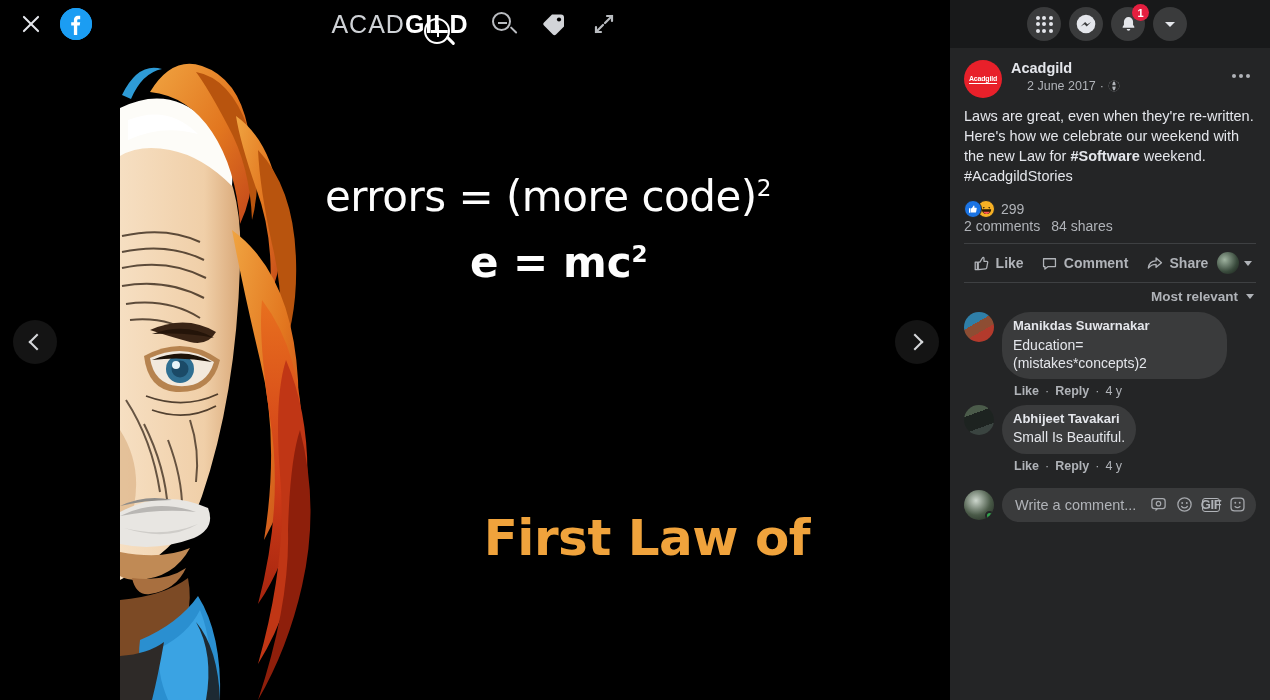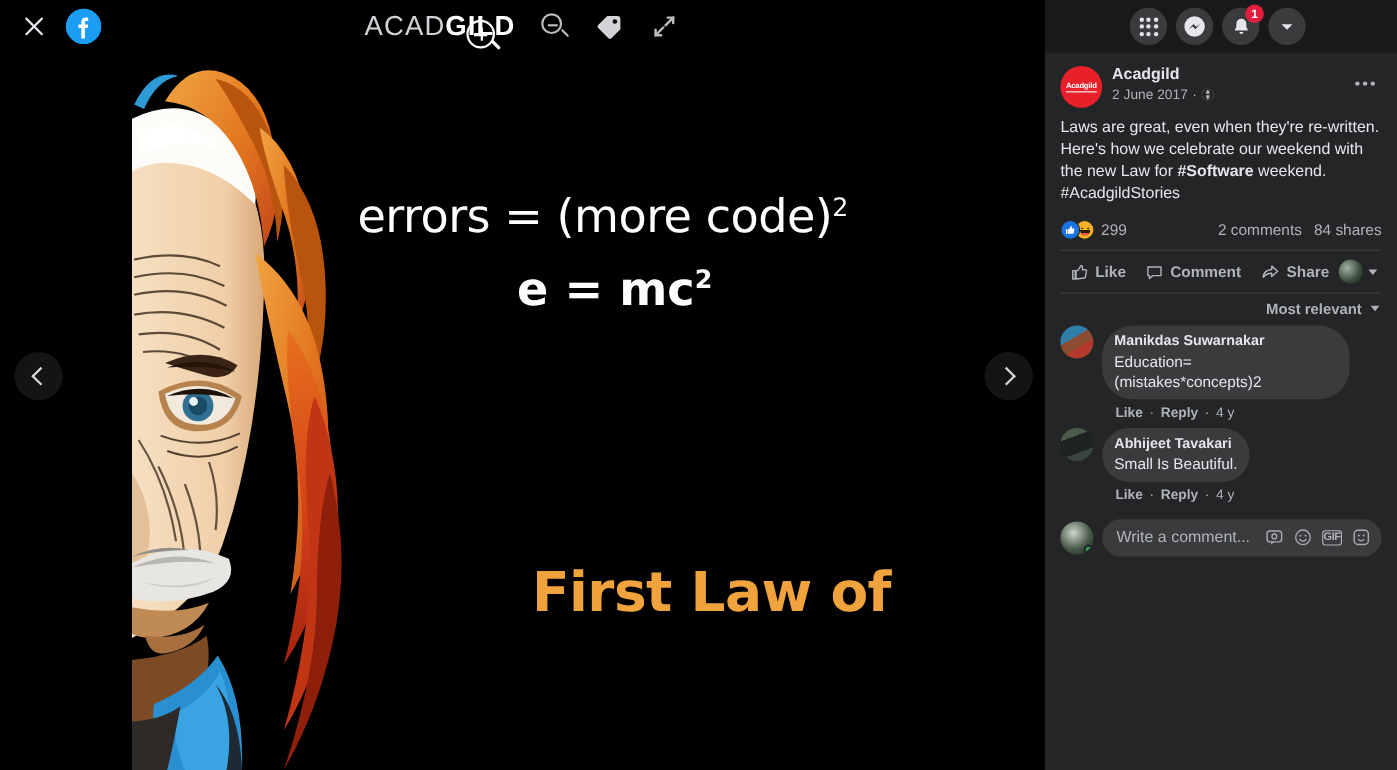--- a/index.html
+++ b/index.html
@@ -125,34 +125,34 @@
   .post-head { display: flex; align-items: flex-start; gap: 9px; position: relative; }
   .avatar-logo {
     width: 38px; height: 38px; border-radius: 50%; background: #e8202a;
     display: flex; align-items: center; justify-content: center; flex: 0 0 auto; cursor: pointer;
   }
   .avatar-logo span {
     color: #fff; font-size: 7px; font-weight: bold; letter-spacing: -0.2px;
     border-bottom: 1.2px solid #fff; padding-bottom: 1px; line-height: 1;
   }
   .pname { color: #e4e6eb; font-size: 14.5px; font-weight: bold; line-height: 1.2; cursor: pointer; }
-  .pmeta { color: #b0b3b8; font-size: 12.5px; margin-top: 2px; display: flex; align-items: center; gap: 4px; }
+  .pmeta { color: #b0b3b8; font-size: 12.5px; margin-top: 2px; display: flex; align-items: center; gap: 4px; margin-left: 16px; }
   .globe { width: 12px; height: 12px; }
   .dots-menu {
     position: absolute; right: 0; top: 4px; width: 30px; height: 24px;
     display: flex; align-items: center; justify-content: center; gap: 3px; cursor: pointer;
   }
   .dots-menu i { width: 4px; height: 4px; border-radius: 50%; background: #b0b3b8; display: block; }
 
   .post-text { color: #e4e6eb; font-size: 14.5px; line-height: 1.37; margin-top: 9px; }
   .post-text b { font-weight: bold; color: #e4e6eb; }
 
   .stats {
-    display: flex; align-items: center; justify-content: space-between;
-    padding: 11px 0 9px 0; margin-top: 3px;
+    display: flex; align-items: flex-start; justify-content: space-between;
+    padding: 11px 0 9px 0; margin-top: 3px; flex-direction: column;
   }
   .reactions { display: flex; align-items: center; gap: 6px; }
   .rpile { display: flex; align-items: center; }
   .rbub { width: 18px; height: 18px; border-radius: 50%; border: 1.5px solid #242526;
     display: flex; align-items: center; justify-content: center; font-size: 11px; }
   .rbub.like { background: #1b74e4; margin-right: -5px; z-index: 2; }
   .rbub.haha { background: #f7b125; }
   .rcount { color: #b0b3b8; font-size: 14px; }
   .stat-right { color: #b0b3b8; font-size: 14px; display: flex; gap: 11px; cursor: pointer; }
 
@@ -196,21 +196,21 @@
   .me-av .dot-on { position: absolute; right: 0px; bottom: 0px; width: 9px; height: 9px;
     border-radius: 50%; background: #31a24c; border: 2px solid #242526; }
   .c-input {
     flex: 1 1 auto; height: 34px; background: #3a3b3c; border-radius: 18px;
     display: flex; align-items: center; padding: 0 10px 0 13px; gap: 9px; cursor: text;
   }
   .c-ph { flex: 1 1 auto; color: #b0b3b8; font-size: 14.5px; }
   .ci { width: 17px; height: 17px; cursor: pointer; opacity: .92; flex: 0 0 auto; }
   .gif-box { width: 18px; height: 14px; border: 1.6px solid #b0b3b8; border-radius: 3px;
     display: flex; align-items: center; justify-content: center; cursor: pointer; flex: 0 0 auto; }
-  .gif-box span { color: #b0b3b8; font-size: 10px; font-weight: bold; letter-spacing: -0.3px; }
+  .gif-box span { color: #b0b3b8; font-size: 13px; font-weight: bold; letter-spacing: -0.3px; }
 </style>
 </head>
 <body>
 
 <div id="root">
 
   <div class="viewer">
 
     <div class="poster">
       <svg class="poster-svg" width="950" height="700" viewBox="0 0 950 700">

